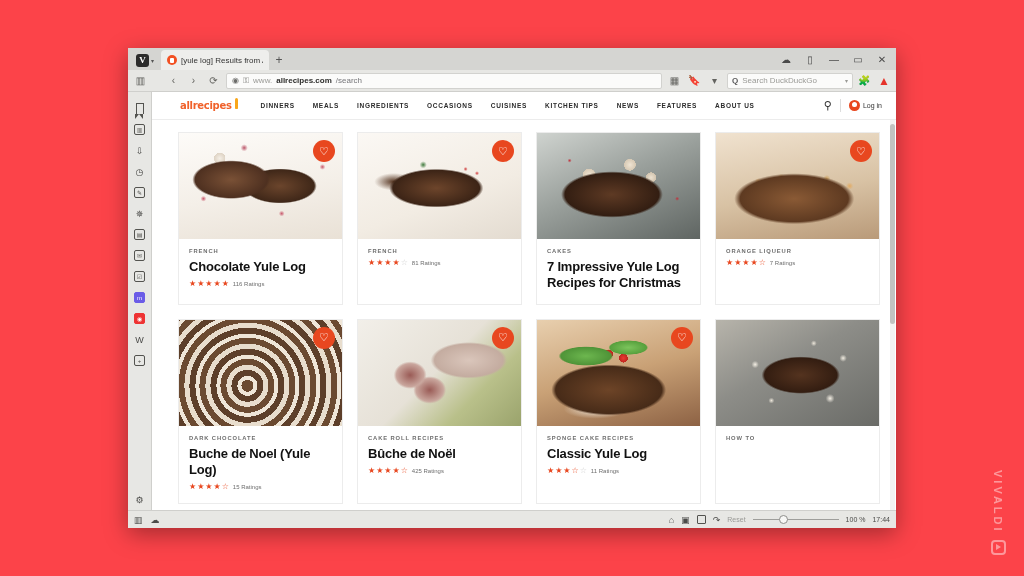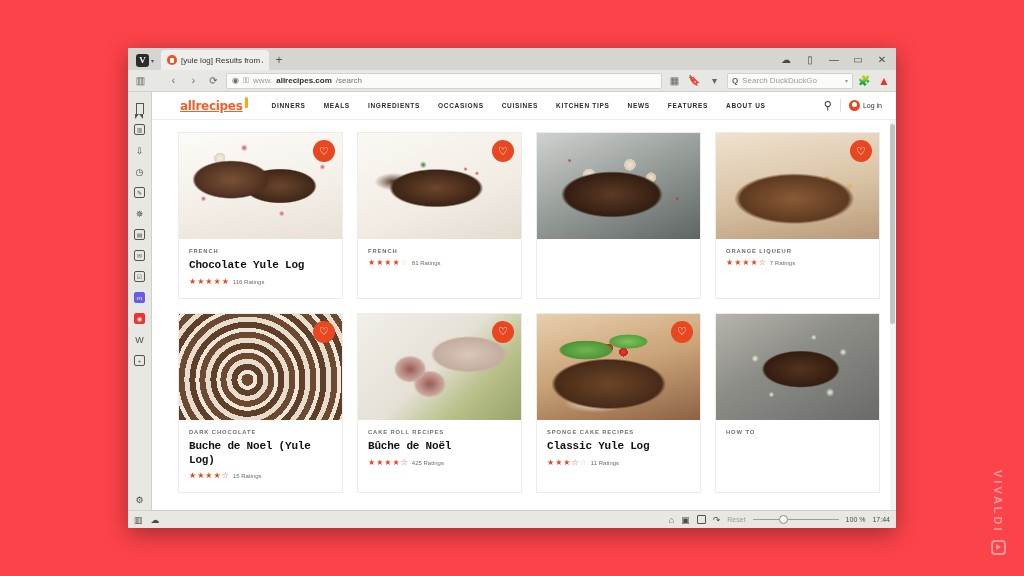--- a/index.html
+++ b/index.html
@@ -150,24 +150,23 @@
 
   #content { flex: 1 1 auto; display: flex; flex-direction: column; min-width:0; background:#fff; position: relative; }
 
   
   #siteheader {
     height: 28px; display: flex; align-items: center;
     padding: 0 14px 0 28px; gap: 0; background: #fff;
     border-bottom: 1px solid #ececec; flex: 0 0 auto;
   }
   #logo {
-    font-size: 12px; font-weight: 800; color: #f0612a;
+    font-size: 10px; font-weight: 800; color: #f0612a;
     letter-spacing: -.3px; position: relative; padding-right: 6px;
     font-family: "DejaVu Sans", sans-serif;
-    text-decoration: underline;
   }
   #logo .spoon {
     position: absolute; right: 0; top: -2px; width: 3px; height: 11px;
     background: #f9a61a; border-radius: 2px 2px 1px 1px;
   }
   #sitenav { display: flex; align-items: center; gap: 0; margin-left: 14px; }
   .navitem {
     font-size: 6.5px; font-weight: 700; color: #2b2b2b;
     letter-spacing: .7px; padding: 0 9px; white-space: nowrap;
   }
@@ -204,22 +203,22 @@
     width: 22px; height: 22px; border-radius: 50%;
     background: #e8471f; display: flex; align-items: center;
     justify-content: center; color: #fff; font-size: 11px; line-height: 1;
   }
   .card .meta { padding: 9px 10px 12px 10px; display:flex; flex-direction:column; gap:5px; }
   .card .cat {
     font-size: 5.8px; font-weight: 700; letter-spacing: .9px;
     color: #6e6e6e; text-transform: uppercase;
   }
   .card .title {
-    font-size: 11px; font-weight: 800; color: #111; line-height: 1.25;
-    font-family: Liberation Mono, monospace; letter-spacing: -.2px;
+    font-size: 13px; font-weight: 800; color: #111; line-height: 1.25;
+    font-family: Liberation Sans, sans-serif; letter-spacing: -.2px;
   }
   .card .rating { display: flex; align-items: center; gap: 4px; }
   .card .stars { display: flex; gap: 1px; font-size: 8px; line-height: 1; }
   .card .stars .s { color: #e8471f; }
   .card .stars .h { color: #e8471f; }
   .card .stars .e { color: #cfcfcf; }
   .card .rcount { font-size: 6px; color: #6e6e6e; }
 
   
   #pagescroll {
@@ -406,20 +405,24 @@
                     <span class="s">★</span>
                     <span class="s">★</span>
                     <span class="e">☆</span>
                   </span>
                   <span class="rcount">81 Ratings</span>
                 </div>
               </div>
             </div>
             <div class="card">
               <div class="thumb" style="background-image: radial-gradient(40% 28% at 46% 58%, rgb(94, 58, 36) 0%, rgb(51, 30, 18) 72%, rgba(0, 0, 0, 0) 78%), radial-gradient(9px at 32% 40%, rgb(240, 230, 214) 0%, rgb(217, 203, 182) 72%, rgba(0, 0, 0, 0) 74%), radial-gradient(8px at 57% 30%, rgb(239, 228, 211) 0%, rgb(215, 201, 180) 72%, rgba(0, 0, 0, 0) 74%), radial-gradient(7px at 70% 42%, rgb(236, 225, 208) 0%, rgb(210, 196, 175) 72%, rgba(0, 0, 0, 0) 74%), radial-gradient(3px at 20% 26%, rgb(192, 50, 60) 0%, rgba(0, 0, 0, 0) 70%), radial-gradient(3px at 86% 62%, rgb(192, 50, 60) 0%, rgba(0, 0, 0, 0) 70%), linear-gradient(155deg, rgb(207, 211, 207) 0%, rgb(154, 160, 156) 45%, rgb(95, 101, 98) 100%);"></div>
+              <div class="meta">
+                <div class="cat">CAKES</div>
+                <div class="title">7 Impressive Yule Log Recipes for Christmas</div>
+              </div>
             </div>
             <div class="card">
               <div class="thumb" style="background-image: radial-gradient(46% 30% at 48% 62%, rgb(138, 90, 53) 0%, rgb(94, 58, 33) 72%, rgba(0, 0, 0, 0) 80%), radial-gradient(5px at 26% 46%, rgb(224, 169, 94) 0%, rgba(0, 0, 0, 0) 72%), radial-gradient(5px at 40% 42%, rgb(202, 163, 95) 0%, rgba(0, 0, 0, 0) 72%), radial-gradient(5px at 54% 47%, rgb(229, 176, 112) 0%, rgba(0, 0, 0, 0) 72%), radial-gradient(5px at 68% 43%, rgb(207, 162, 92) 0%, rgba(0, 0, 0, 0) 72%), radial-gradient(5px at 82% 50%, rgb(227, 171, 98) 0%, rgba(0, 0, 0, 0) 72%), linear-gradient(170deg, rgb(240, 226, 207) 0%, rgb(216, 194, 164) 55%, rgb(185, 154, 121) 100%);">
                 <div class="save">♡</div>
               </div>
               <div class="meta">
                 <div class="cat">ORANGE LIQUEUR</div>
                 <div class="rating">
                   <span class="stars">
                     <span class="s">★</span>

